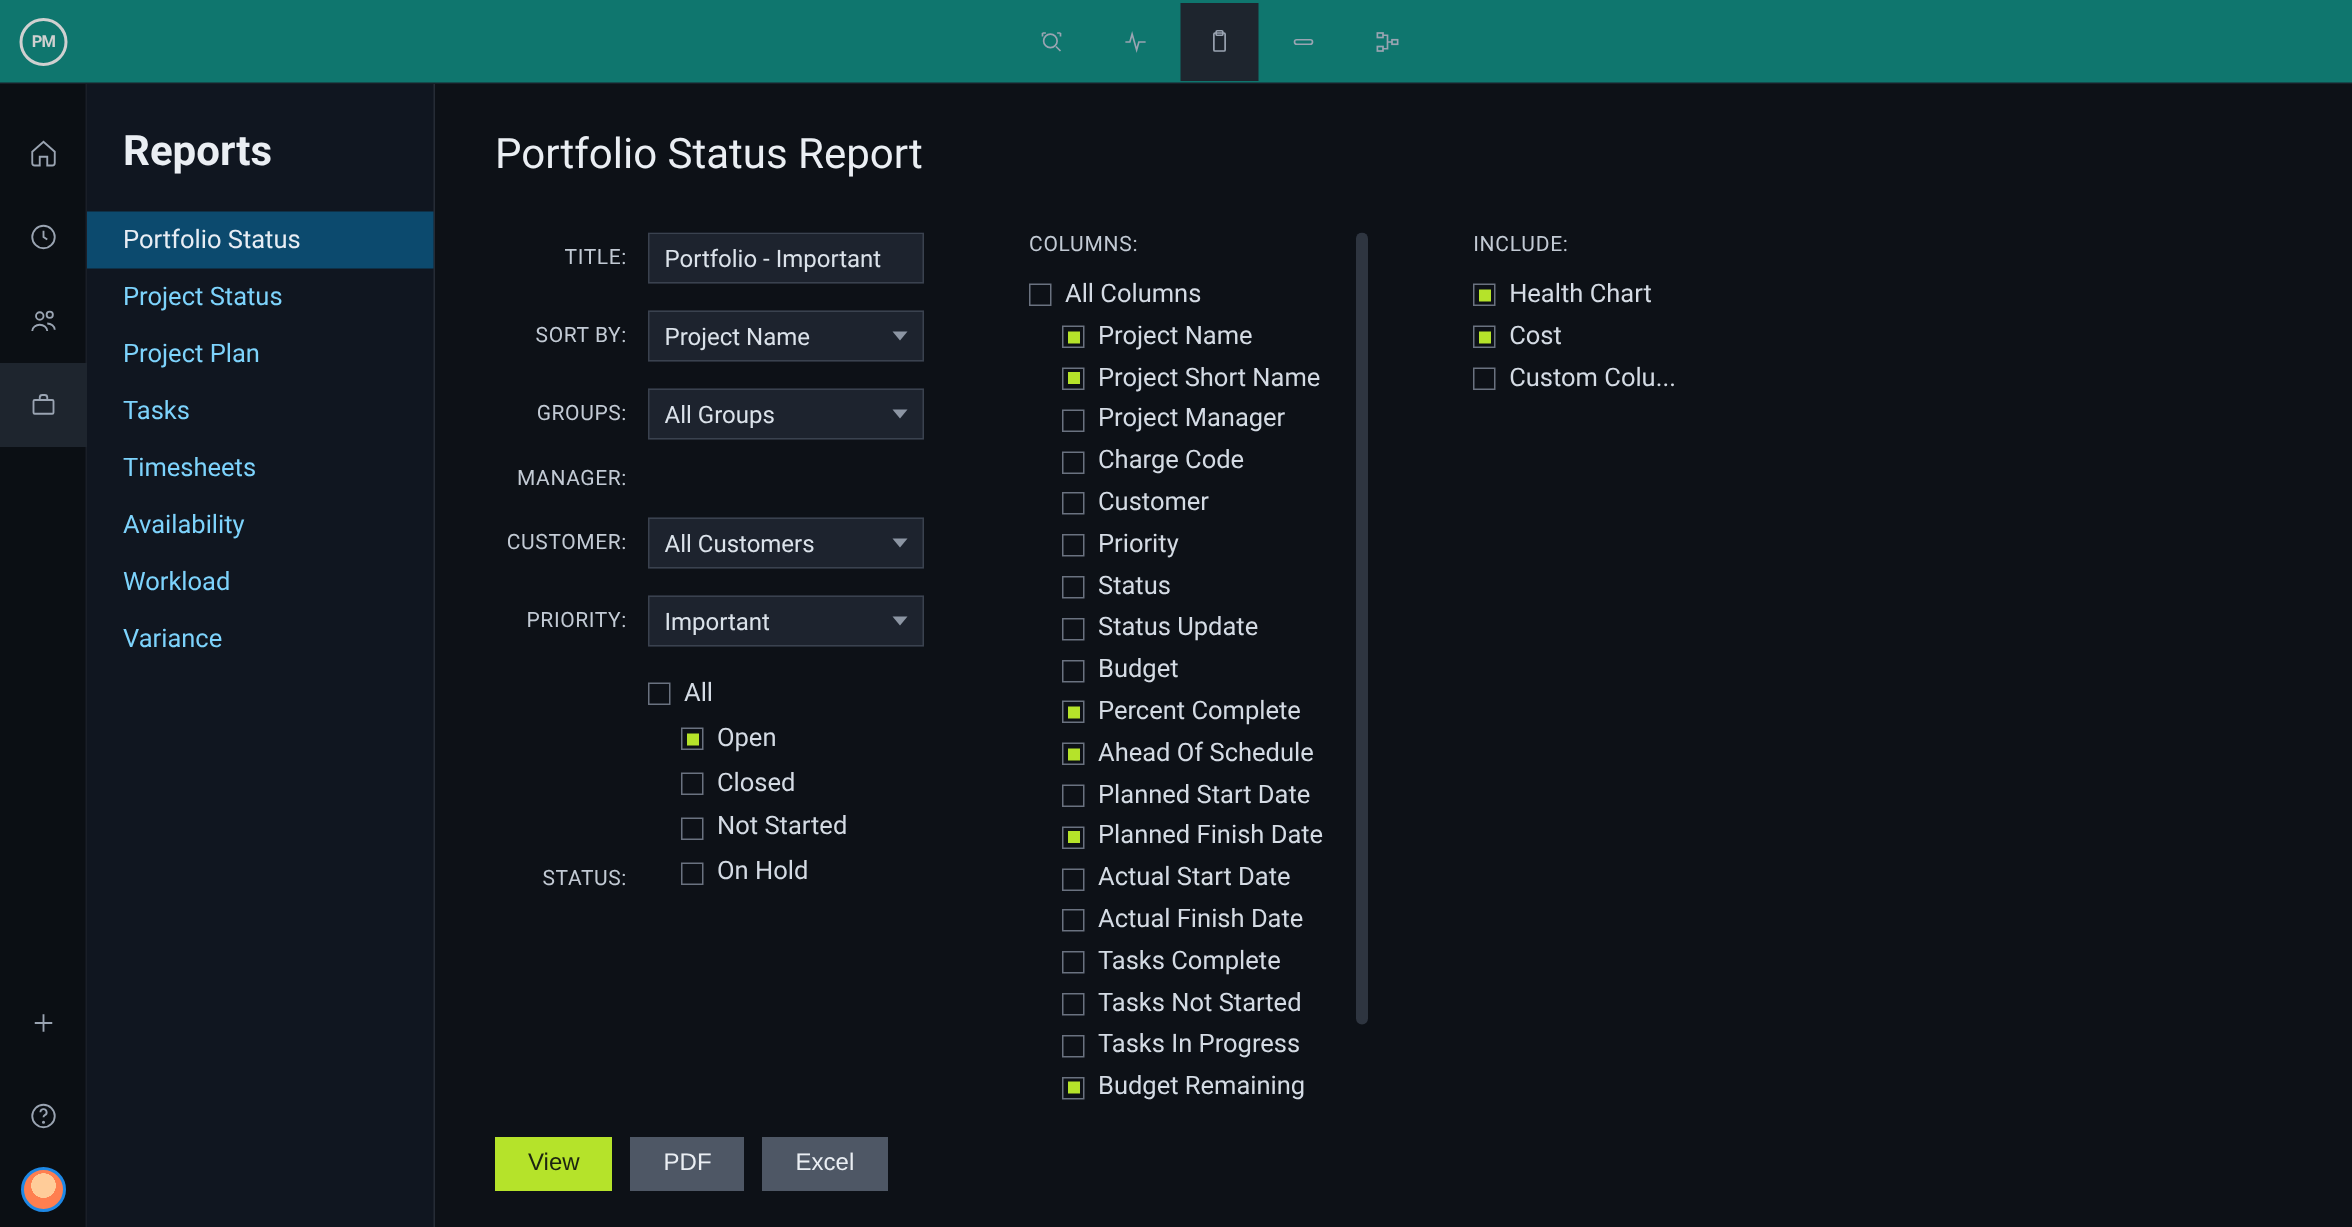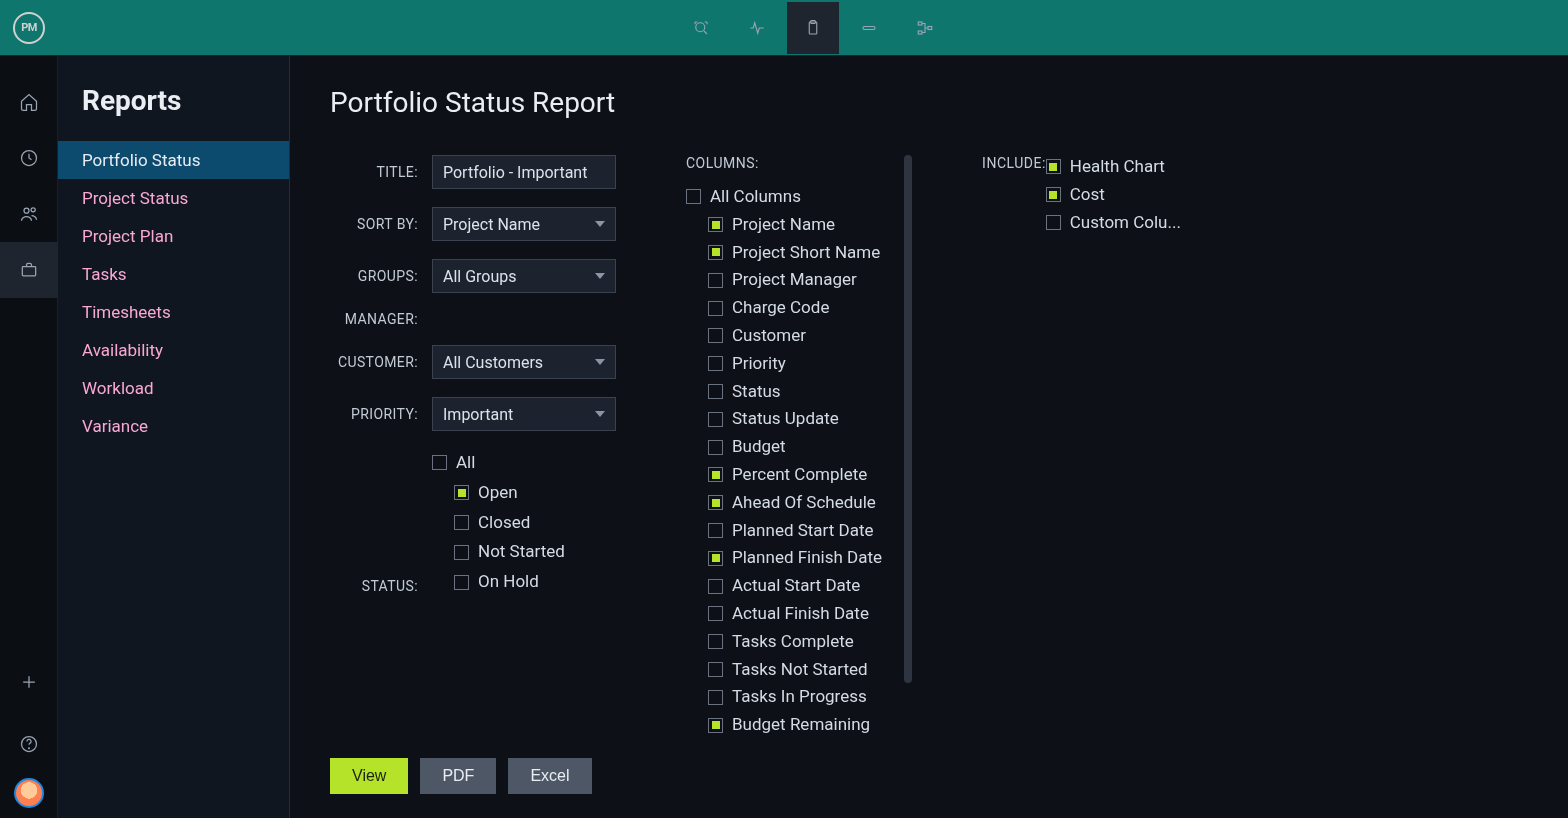--- a/index.html
+++ b/index.html
@@ -96,21 +96,21 @@
 }
 .leftpanel-title {
   font-size: 28px;
   font-weight: 700;
   color: #eaeef3;
   padding: 0 24px 24px 24px;
 }
 .report-item {
   padding: 9px 24px;
   font-size: 17px;
-  color: #f9a8d4;
+  color: #7dd3fc;
   cursor: pointer;
 }
 .report-item.active {
   background: #0c4a6e;
   color: #e8edf4;
 }
 
 
 .content {
   flex: 1;
@@ -255,21 +255,21 @@
   top: 0;
   width: 8px;
   height: 100%;
   background: #2e3540;
   border-radius: 4px;
 }
 
 
 .include-col {
   display: flex;
-  flex-direction: row;
+  flex-direction: column;
   min-width: 160px;
 }
 
 
 .btn-row {
   display: flex;
   gap: 12px;
   margin-top: 20px;
 }
 .btn {

